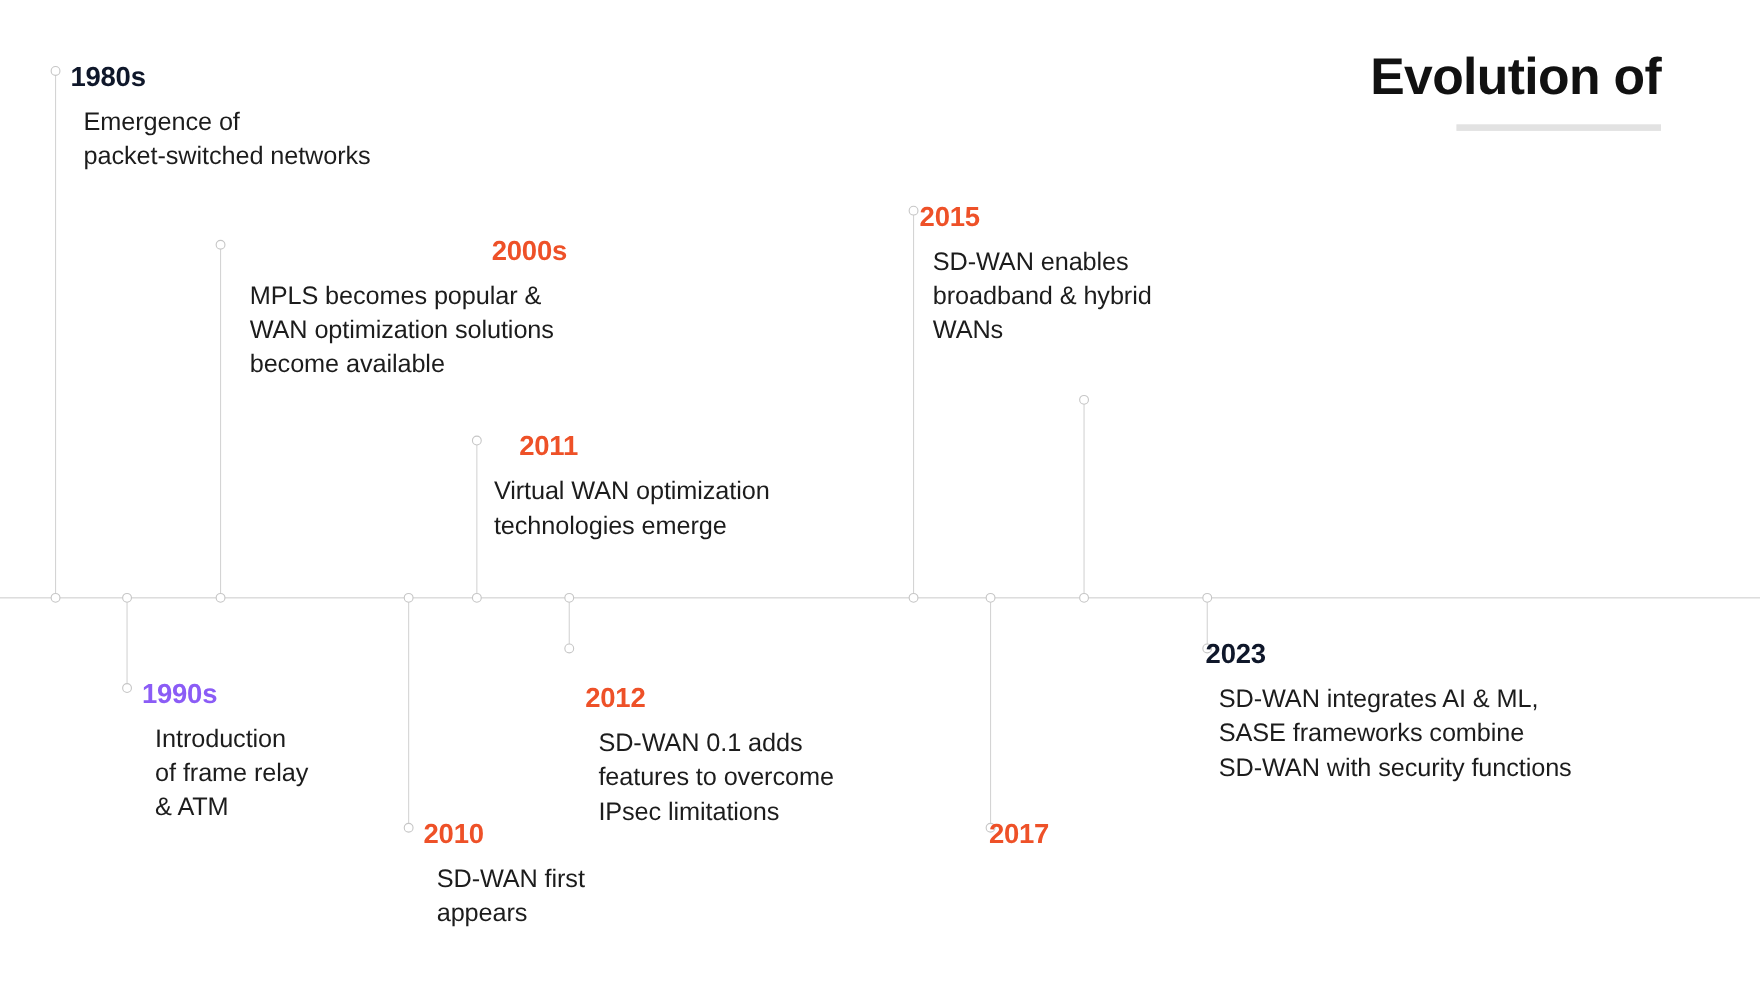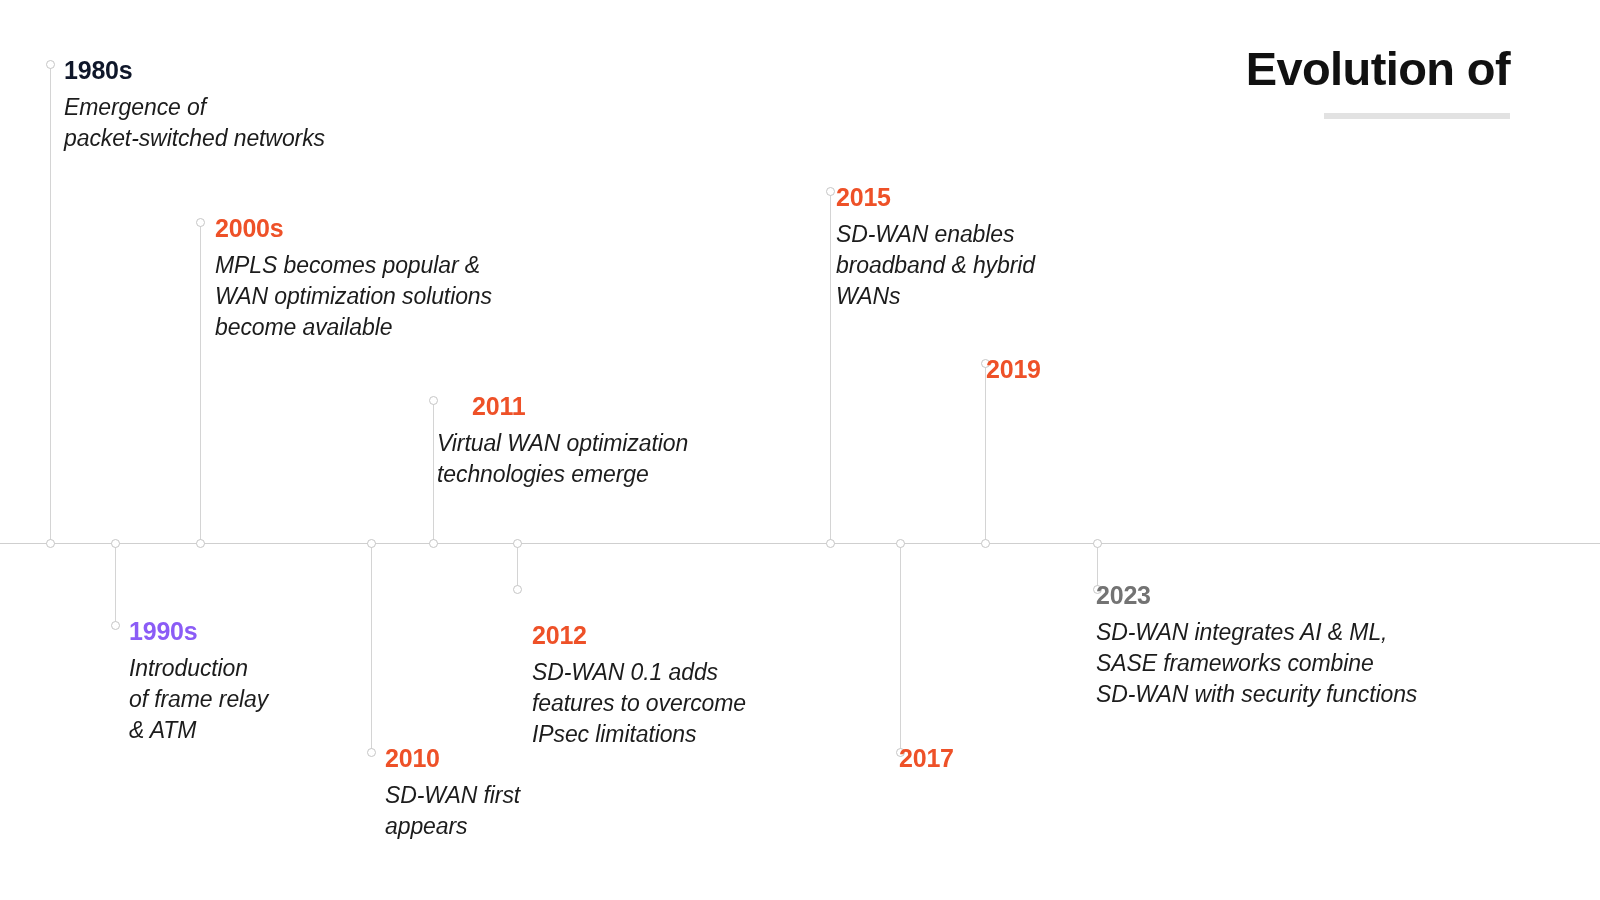--- a/index.html
+++ b/index.html
@@ -81,24 +81,23 @@
     letter-spacing: -0.2px;
     line-height: 1;
     margin: 0 0 9px 0;
     white-space: nowrap;
   }
   .entry-desc {
     font-size: 23px;
     font-weight: 400;
     color: #1c1c1c;
     line-height: 1.35;
-    margin: 0;
+    margin: 12px;
     white-space: pre-line;
     letter-spacing: -0.1px;
-    font-style: italic;
   }
 </style>
 </head>
 <body>
 
 <div id="canvas">
 
   <div class="title-block">
     <span class="title-line">Evolution of</span>
     <div class="title-rule"></div>
@@ -121,21 +120,21 @@
       <div class="entry" style="left: 129px; top: 619px;">
         <div class="entry-year" style="color: #8b5cf6;">1990s</div>
         <div class="entry-desc">Introduction
 of frame relay
 &amp; ATM</div>
       </div>
       <div class="connector" style="left: 200px; top: 226px; height: 317px;"></div>
       <div class="node-dot" style="left: 196px; top: 539px;"></div>
       <div class="node-dot" style="left: 196px; top: 218px;"></div>
       <div class="entry" style="left: 215px; top: 216px;">
-        <div class="entry-year" style="color: rgb(238, 81, 40);">2000s</div>
+        <div class="entry-year" style="color: rgb(238, 81, 40); text-align: right;">2000s</div>
         <div class="entry-desc">MPLS becomes popular &amp;
 WAN optimization solutions
 become available</div>
       </div>
       <div class="connector" style="left: 371px; top: 543px; height: 209px;"></div>
       <div class="node-dot" style="left: 367px; top: 539px;"></div>
       <div class="node-dot" style="left: 367px; top: 748px;"></div>
       <div class="entry" style="left: 385px; top: 746px;">
         <div class="entry-year" style="color: rgb(238, 81, 40);">2010</div>
         <div class="entry-desc">SD-WAN first
@@ -170,26 +169,25 @@
       <div class="connector" style="left: 900px; top: 543px; height: 209px;"></div>
       <div class="node-dot" style="left: 896px; top: 539px;"></div>
       <div class="node-dot" style="left: 896px; top: 748px;"></div>
       <div class="entry" style="left: 899px; top: 746px; text-align: right;">
         <div class="entry-year" style="color: rgb(238, 81, 40);">2017</div>
       </div>
       <div class="connector" style="left: 985px; top: 367px; height: 176px;"></div>
       <div class="node-dot" style="left: 981px; top: 539px;"></div>
       <div class="node-dot" style="left: 981px; top: 359px;"></div>
       <div class="entry" style="left: 986px; top: 357px;">
-        <div class="entry-year" style="color: rgb(238, 81, 40);">2019</div>
       </div>
       <div class="connector" style="left: 1097px; top: 543px; height: 46px;"></div>
       <div class="node-dot" style="left: 1093px; top: 539px;"></div>
       <div class="node-dot" style="left: 1093px; top: 585px;"></div>
       <div class="entry" style="left: 1096px; top: 583px;">
-        <div class="entry-year" style="color: #737373;">2023</div>
+        <div class="entry-year" style="color: #0f172a;">2023</div>
         <div class="entry-desc">SD-WAN integrates AI &amp; ML,
 SASE frameworks combine
 SD-WAN with security functions</div>
       </div>
     </div>
 
 </div>
 
 </body></html>

